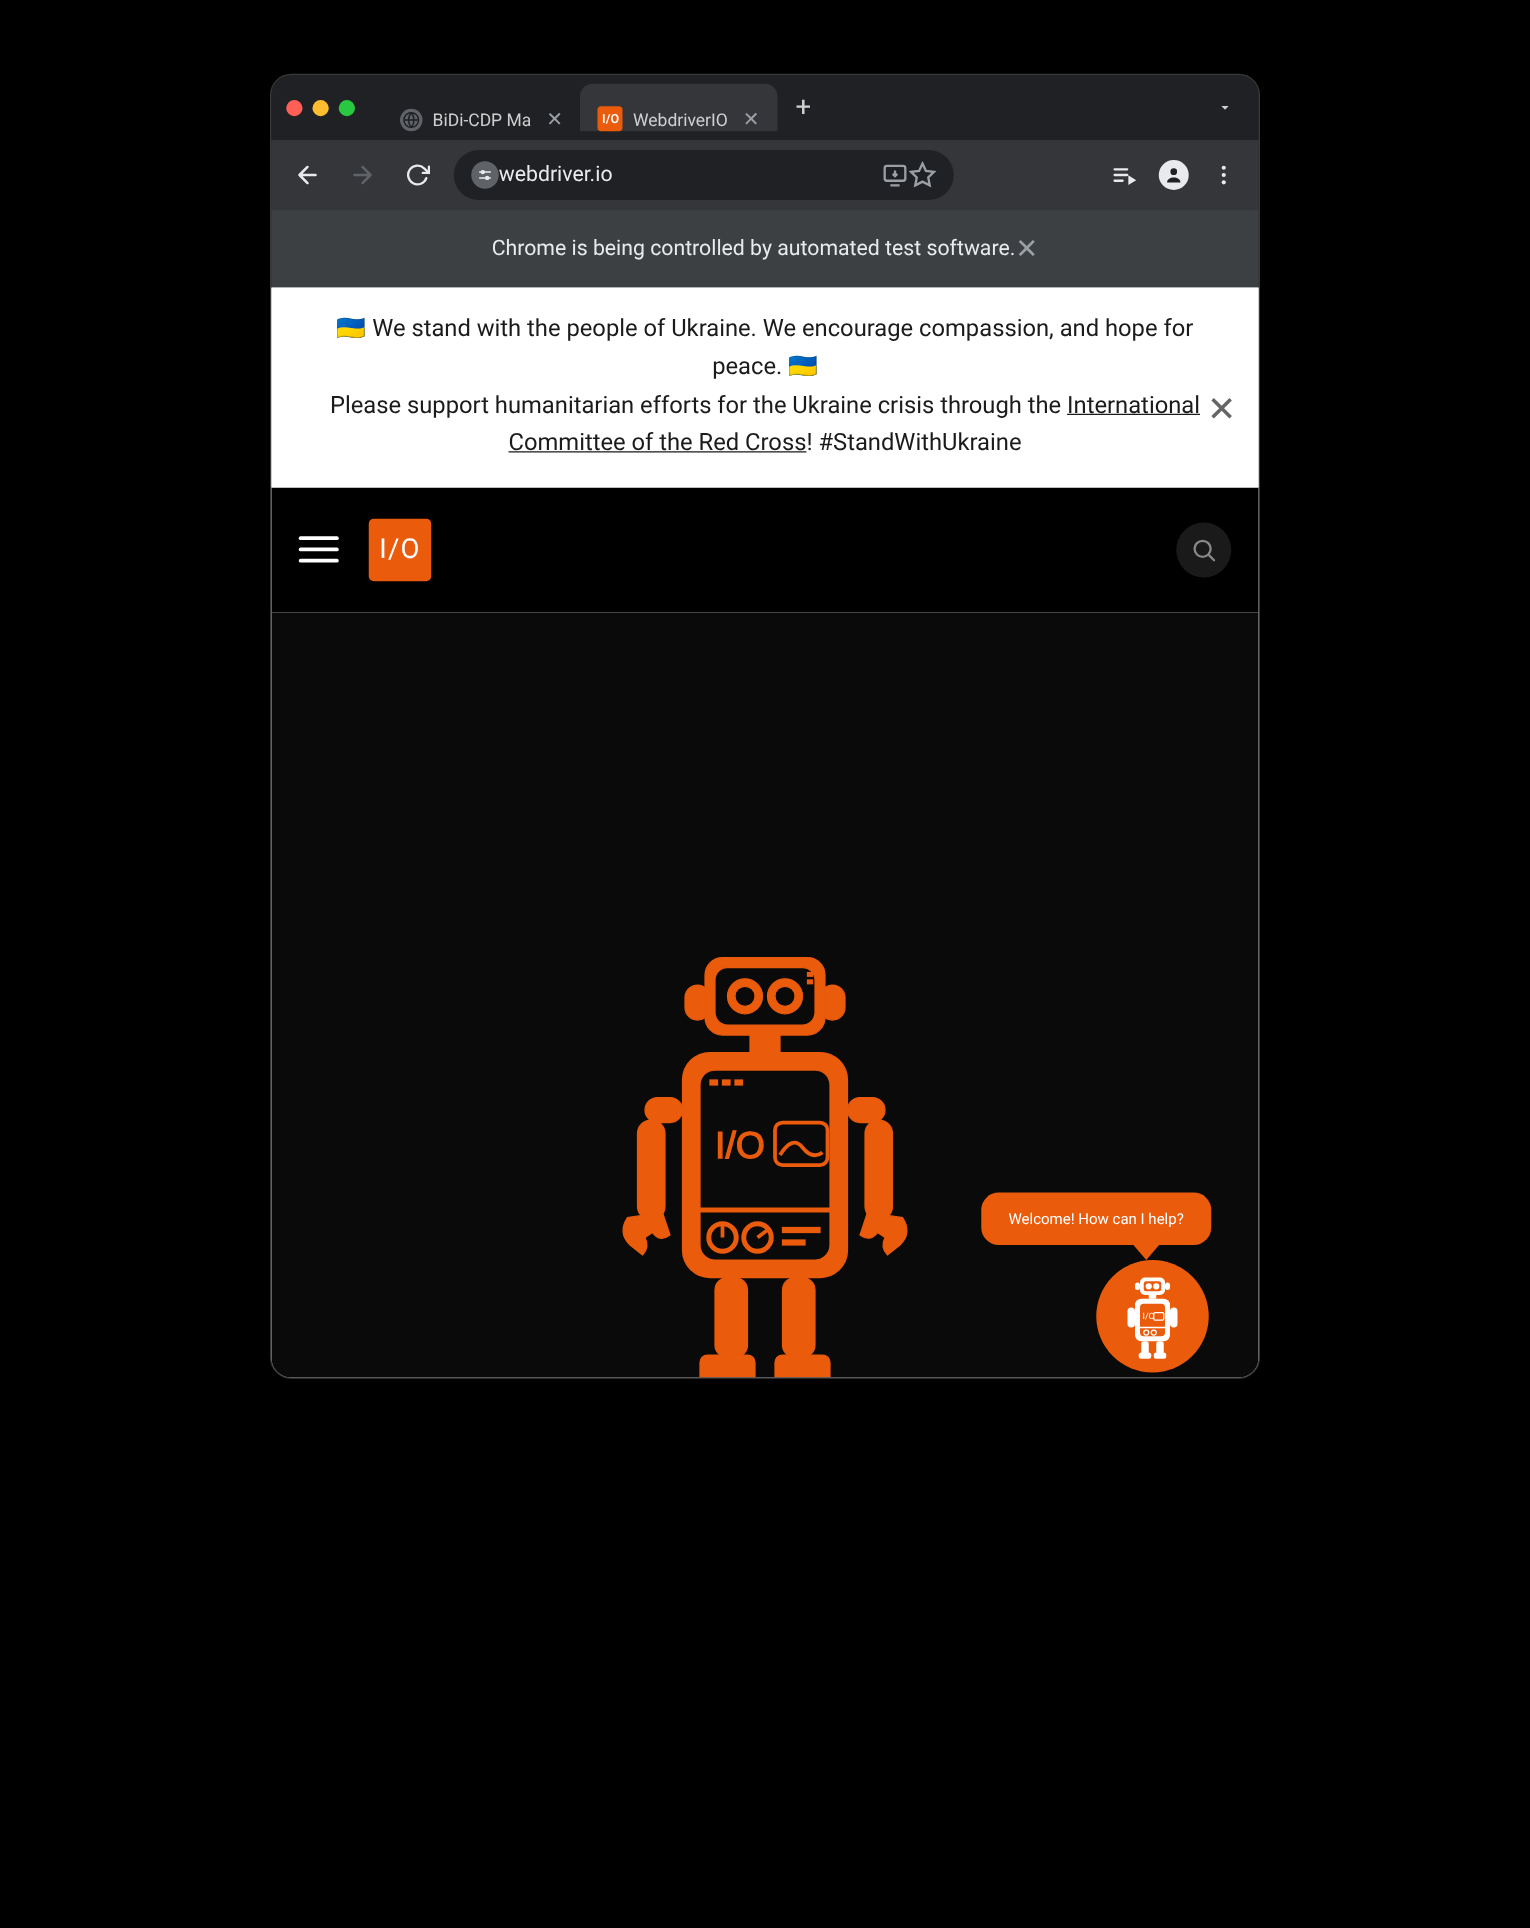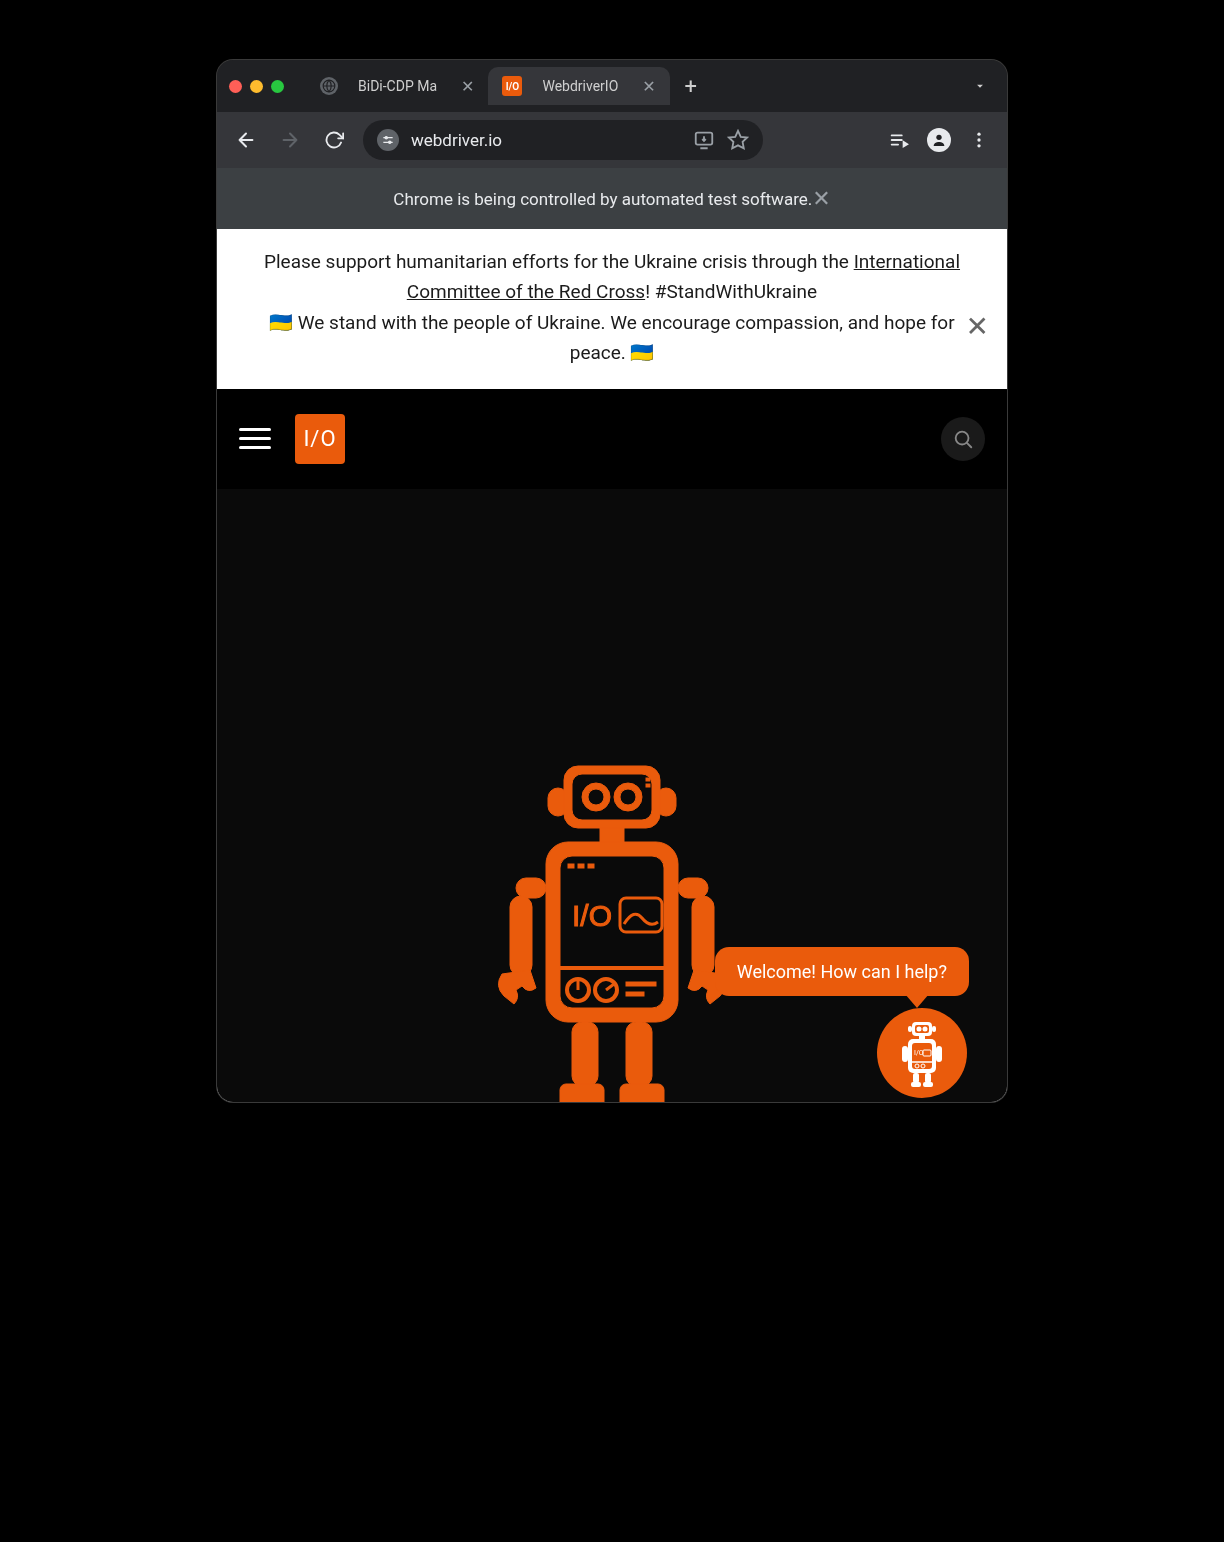--- a/index.html
+++ b/index.html
@@ -36,22 +36,22 @@
   gap: 8px;
   margin-right: 14px;
 }
 .tl { width: 13px; height: 13px; border-radius: 50%; }
 .tl-red { background: #ff5f57; }
 .tl-yellow { background: #febc2e; }
 .tl-green { background: #28c840; }
 .tabs { display: flex; flex: 1; align-items: center; gap: 0; }
 .tab {
   display: flex;
-  align-items: center;
-  gap: 20px;
+  align-items: flex-end;
+  gap: 8px;
   height: 38px;
   padding: 0 10px 0 14px;
   border-radius: 10px 10px 0 0;
   color: #cfcfcf;
   font-size: 14px;
   max-width: 210px;
 }
 .tab.inactive { background: transparent; }
 .tab.active { background: #35363a; }
 .tab-favicon {
@@ -85,21 +85,21 @@
   gap: 14px;
 }
 .nav-icon {
   color:#9aa0a6; width:30px; height:30px;
   display:flex; align-items:center; justify-content:center;
 }
 .nav-icon.enabled { color:#e8eaed; }
 .omnibox {
   flex:1; max-width:400px; height:40px; background:#202124;
   border-radius:20px; display:flex; align-items:center;
-  padding:0 14px; gap:12px; color:#e8eaed; font-size:17px;
+  padding:0 14px; color:#e8eaed; font-size:17px;
 }
 .site-chip {
   width:22px; height:22px; border-radius:50%; background:#5f6368;
   display:flex; align-items:center; justify-content:center; font-size:12px;
   color:#202124;
 }
 .omni-url { flex:1; }
 .omni-action { color:#9aa0a6; display:flex; }
 .toolbar-right { margin-left:auto; display:flex; gap:14px; align-items:center; }
 .tb-icon { color:#e8eaed; width:28px; height:28px; display:flex; align-items:center; justify-content:center; }
@@ -144,21 +144,21 @@
   display:flex; align-items:flex-end; justify-content:center;
 }
 
 .robot-wrap {
   position:absolute; bottom:-30px; left:50%; transform:translateX(-50%);
   width:340px;
 }
 
 .chat-bubble {
   position:absolute; right:38px; bottom:106px;
-  background:#ea5b0c; color:#fff; font-size:18px;
+  background:#ea5b0c; color:#fff; font-size:12px;
   padding:14px 22px; border-radius:14px;
   display:flex; align-items:center;
 }
 .chat-bubble::after {
   content:""; position:absolute; bottom:-12px; right:40px;
   width:0; height:0;
   border-left:12px solid transparent;
   border-right:12px solid transparent;
   border-top:14px solid #ea5b0c;
 }
@@ -269,24 +269,24 @@
   </div>
 
   <div class="info-bar">
     <span>Chrome is being controlled by automated test software.</span>
     <span class="info-close">✕</span>
   </div>
 
   <div class="page">
 
     <div class="banner">
+      <div>🇺🇦  We stand with the people of Ukraine. We encourage compassion, and hope for peace.  🇺🇦</div>
       <div>
         <span>Please support humanitarian efforts for the Ukraine crisis through the </span><a href="#">International Committee of the Red Cross</a><span>! #StandWithUkraine</span>
       </div>
-      <div>🇺🇦  We stand with the people of Ukraine. We encourage compassion, and hope for peace.  🇺🇦</div>
       <span class="banner-close">✕</span>
     </div>
 
     <div class="site-header">
       <div class="menu-btn">
         <span></span>
           <span></span>
           <span></span>
       </div>
       <div class="logo-sq">

